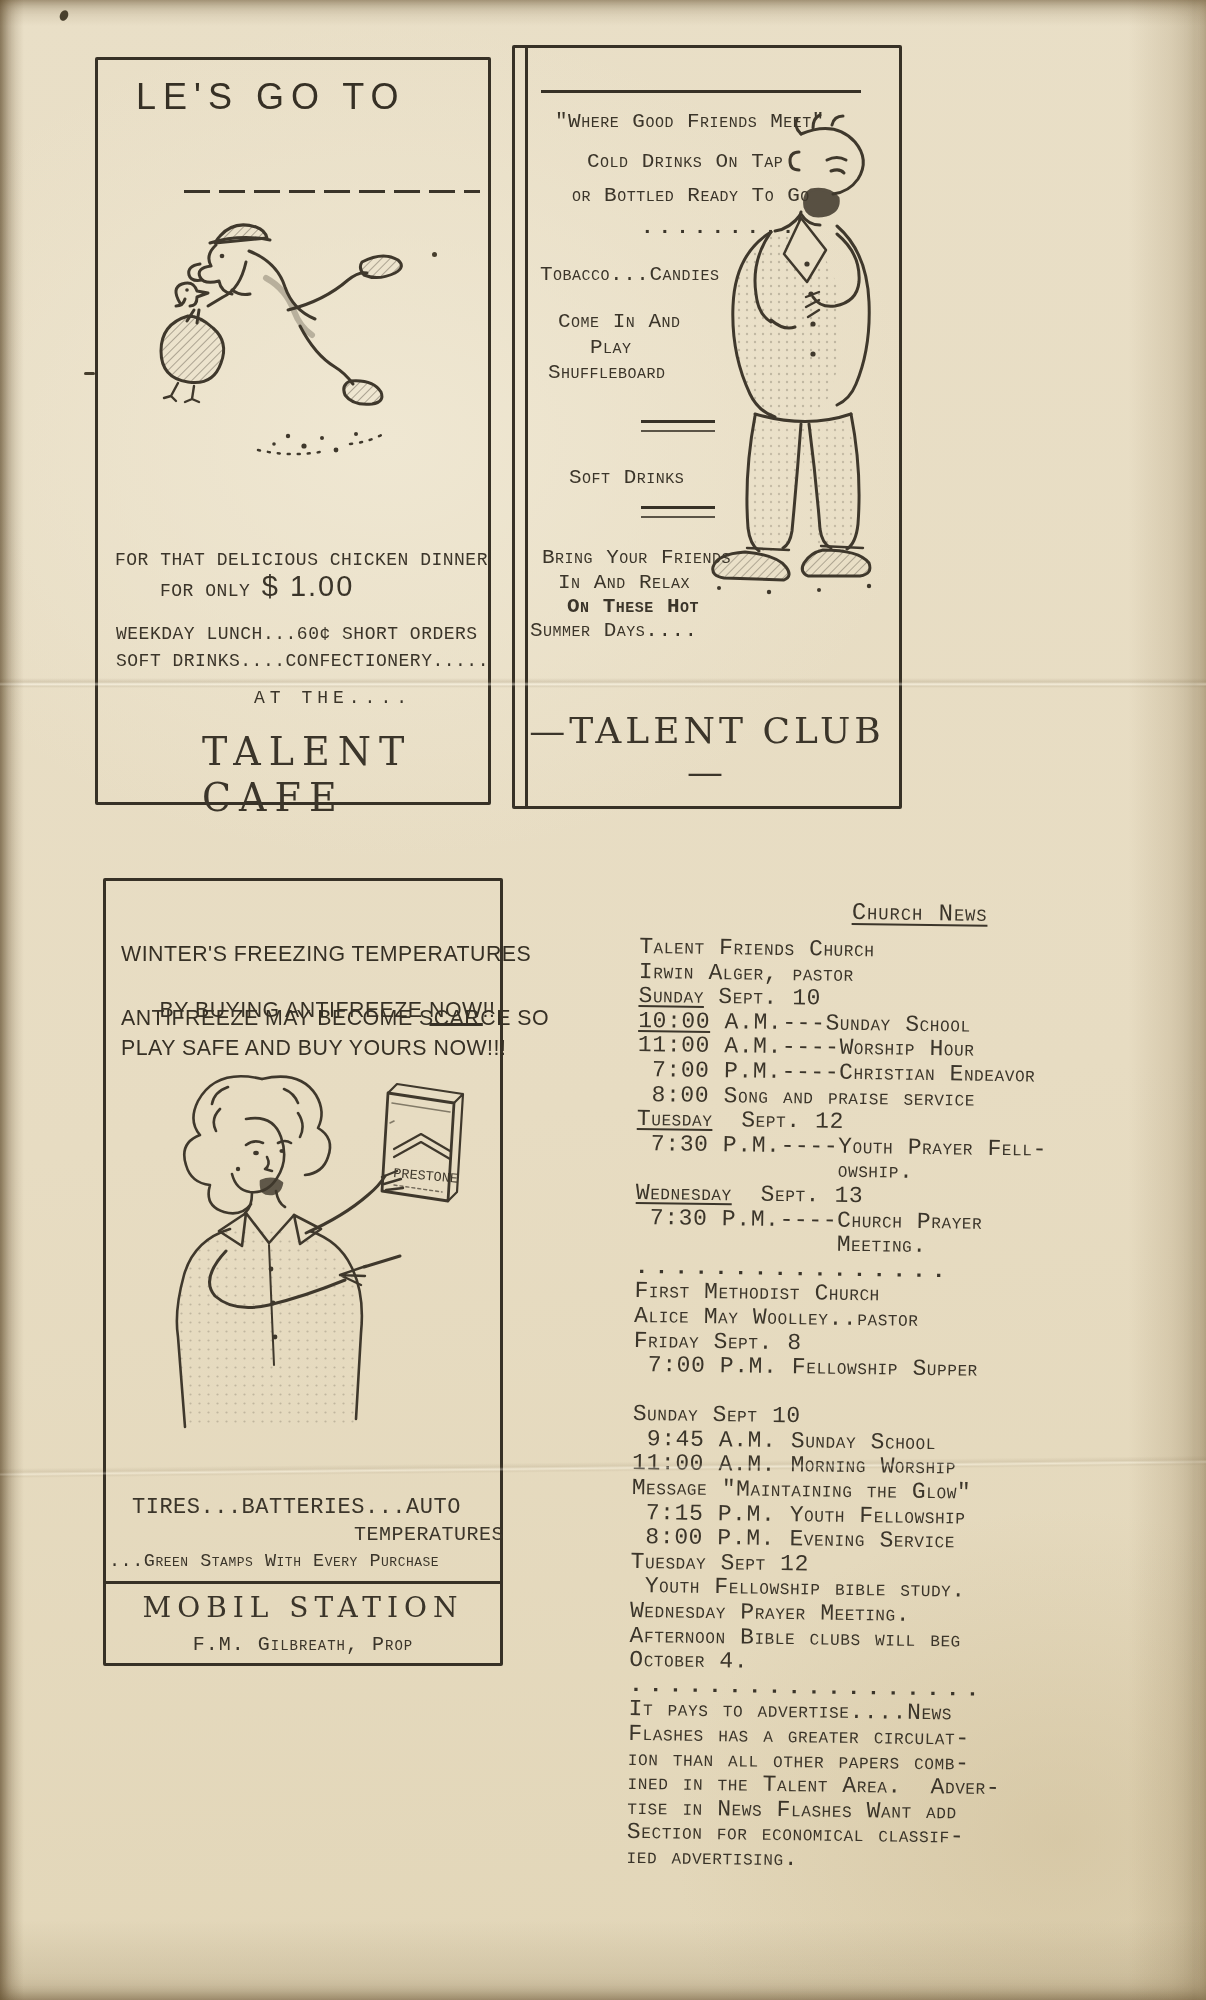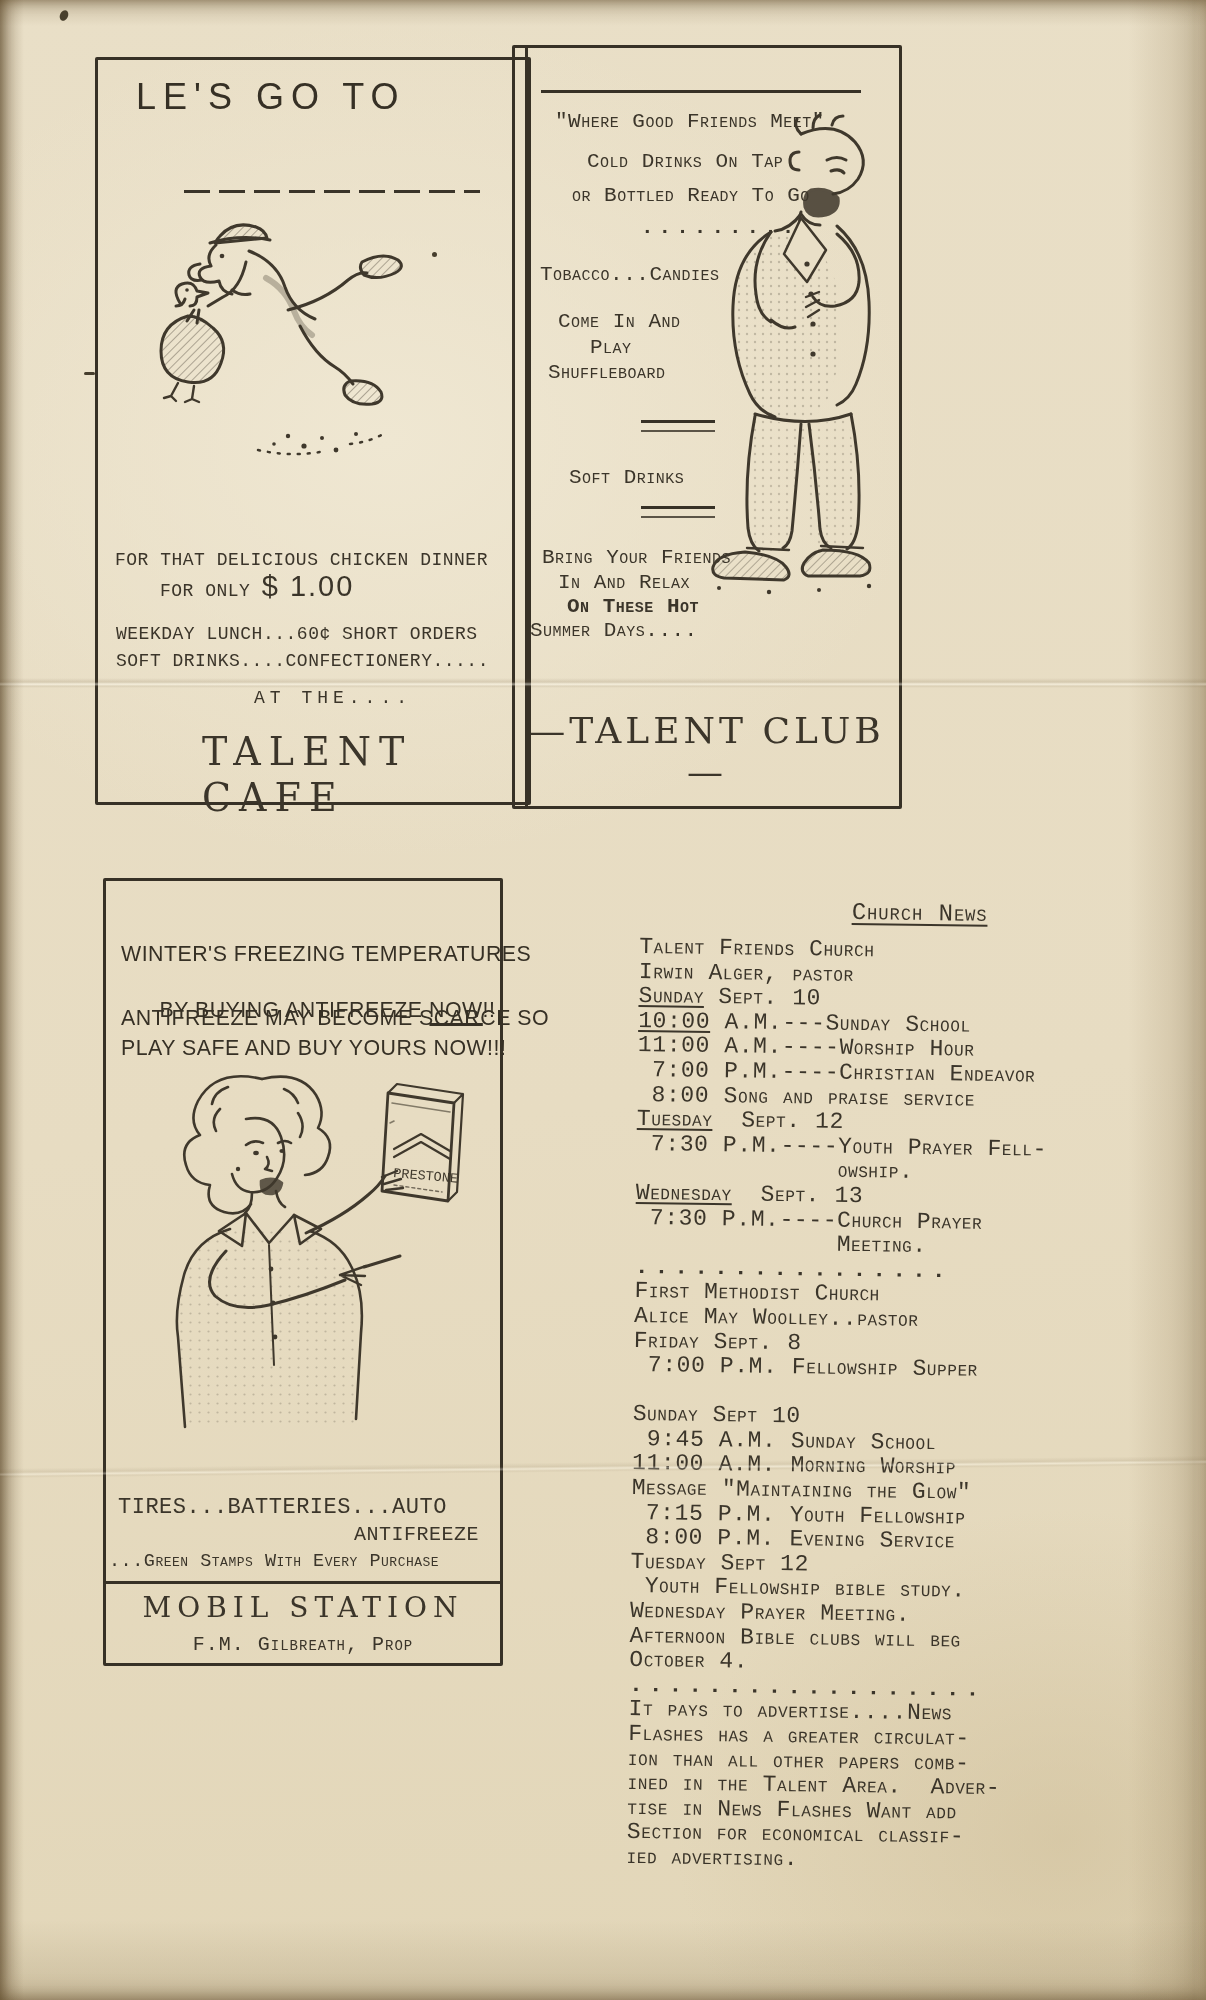--- a/index.html
+++ b/index.html
@@ -73,21 +73,21 @@
   .church-lines{margin-top:12px;}
   .tw-line{font-size:23px;letter-spacing:.6px;line-height:24.6px;white-space:pre;font-variant:small-caps;color:#3b352a;min-height:24.6px;}
   .tw-line.dots{font-weight:bold;letter-spacing:6px;}
   svg{display:block;}
 </style>
 </head>
 <body>
 
 <div class="page">
 
-  <section class="adbox" style="left:95px;top:57px;width:390px;height:742px;padding-left:40px;">
+  <section class="adbox" style="left:95px;top:57px;width:390px;height:742px;">
     <div class="abs deco parker-t1" style="left:38px;top:16px;">LE'S GO TO</div>
     <div class="abs dash-underline" style="left:86px;top:130px;width:296px;"></div>
 
     <svg class="abs" style="left:38px;top:138px;" width="342" height="268" viewBox="0 0 342 268">
       <defs>
         <pattern id="hatchA" width="6" height="6" patternUnits="userSpaceOnUse" patternTransform="rotate(45)">
           <line x1="0" y1="0" x2="0" y2="6" stroke="#3f382c" stroke-width="1.5" opacity="0.5"></line>
         </pattern>
       </defs>
       <g stroke="#3f382c" stroke-width="3" fill="none" stroke-linecap="round" stroke-linejoin="round">
@@ -250,22 +250,22 @@
         <path d="M248,118 l15,-6 m-13,13 l17,-5 m-15,11 l17,-2" stroke-width="2.4"></path>
         <path d="M254,34 l66,10 l-6,98 l-66,-10 Z" stroke-width="2.8"></path>
         <path d="M254,34 l9,-9 l66,10 l-9,9 M320,44 l9,-9 l-6,98 l-9,9" stroke-width="2.2"></path>
         <path d="M260,90 l27,-15 l29,17 M260,98 l27,-15 l29,17" stroke-width="2.2"></path>
         <path d="M258,44 l58,9 M256,64 l4,-2" stroke-width="1.6" opacity=".6"></path>
         <text x="259" y="118" font-size="13.5" transform="rotate(5 259 118)" fill="#3f382c" stroke="none" font-family="'Liberation Mono','DejaVu Sans Mono',monospace">PRESTONE</text>
         <path d="M260,126 l48,7" stroke-width="1.4" stroke-dasharray="3 3" opacity=".7"></path>
       </g>
     </svg>
 
-    <div class="abs tw mobil-tw" style="left:12px;top:614px;font-size:22px;">TIRES...BATTERIES...AUTO</div>
-    <div class="abs tw mobil-tw" style="left:248px;top:642px;font-size:20px;">ANTIFREEZE</div>
+    <div class="abs tw mobil-tw" style="left:26px;top:614px;font-size:22px;">TIRES...BATTERIES...AUTO</div>
+    <div class="abs tw mobil-tw" style="left:248px;top:642px;font-size:20px;">TEMPERATURES</div>
     <div class="abs tw sc mobil-tw" style="left:3px;top:670px;font-size:18.5px;">...Green Stamps With Every Purchase</div>
     <div class="abs mobil-rule" style="top:700px;"></div>
     <div class="abs serifhead mobilname" style="left:0;top:710px;">MOBIL STATION</div>
     <div class="abs tw sc mobilprop" style="left:0;top:752px;">F.M. Gilbreath, Prop</div>
   </section>
 
   <section class="church">
     <div class="tw church-heading">Church News</div>
     <div class="church-lines">
         <div class="tw-line">Talent Friends Church</div>

